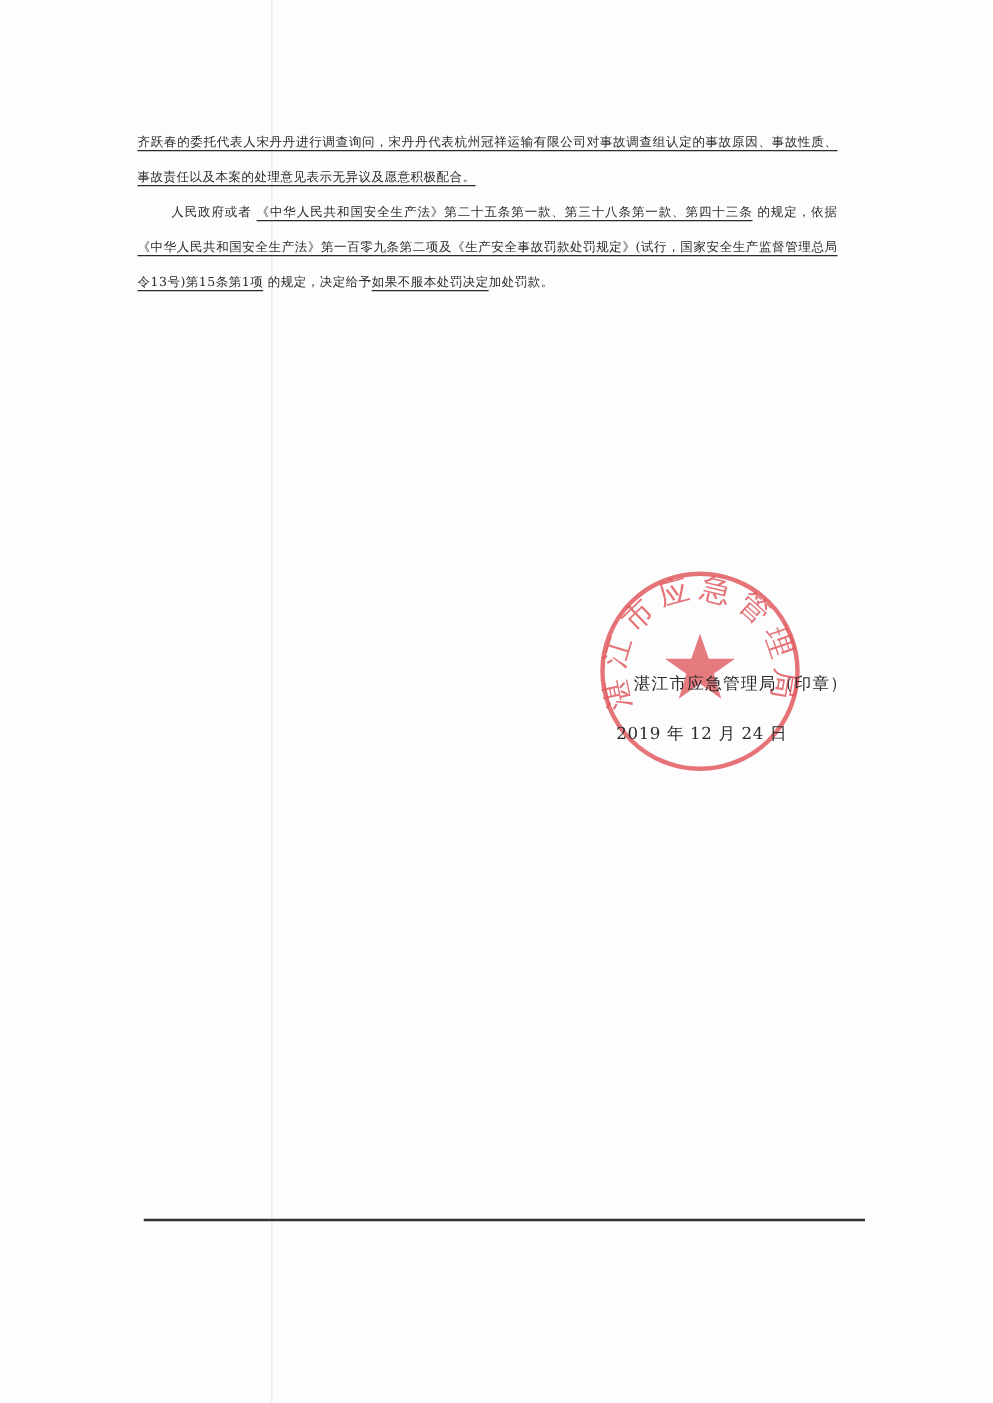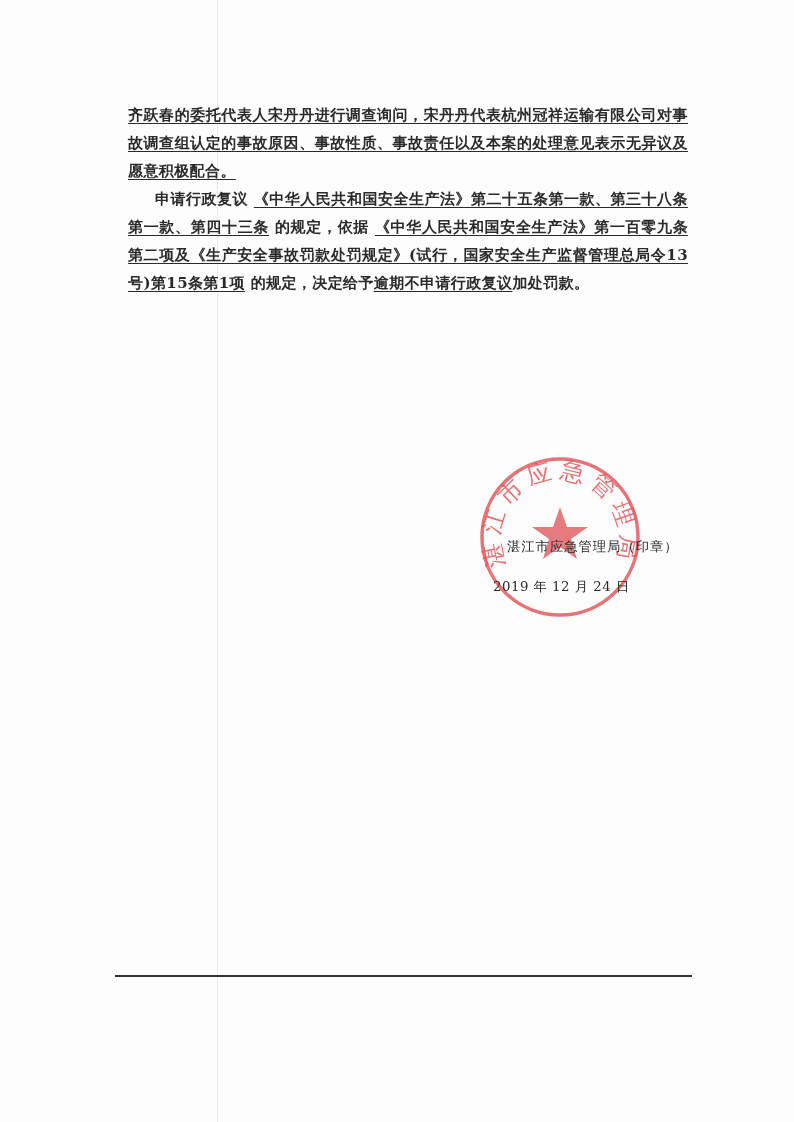--- a/index.html
+++ b/index.html
@@ -2,21 +2,21 @@
 <html><head>
 <meta charset="utf-8">
 <style>
   html, body { margin: 0; padding: 0; }
   body {
     width: 794px; height: 1122px; background: #fdfdfd; position: relative; overflow: hidden;
     font-family: "DejaVu Serif", "Liberation Serif", serif; color: #2a2a2a;
   }
   .page { position: absolute; left: 0; top: 0; width: 794px; height: 1122px; }
   .fold { position: absolute; left: 217px; top: 0; width: 1px; height: 1122px; background: #e8e8e8; }
-  .body-text { position: absolute; left: 128px; top: 101px; width: 560px; font-size: 15px; line-height: 28px; letter-spacing: 0.4px; font-weight: bold; }
+  .body-text { position: absolute; left: 110px; top: 101px; width: 560px; font-size: 10px; line-height: 28px; letter-spacing: 0.4px; }
   .p { margin: 0; text-align: justify; }
   .indent { text-indent: 27px; }
   .u { text-decoration: underline; text-underline-offset: 3px; text-decoration-thickness: 1px; }
   .blank { display: inline-block; border-bottom: 1px solid #333; height: 16px; vertical-align: baseline; }
   .stamp { position: absolute; left: 478px; top: 455px; width: 164px; height: 164px; }
   .sig { position: absolute; left: 480px; top: 538px; font-size: 13.3px; letter-spacing: 1px; margin-left: 27px; }
   .date { position: absolute; left: 493px; top: 578px; font-size: 13.3px; letter-spacing: 0.5px; text-align: center; }
   .rule { position: absolute; left: 115px; top: 975px; width: 577px; height: 2px; background: #333; }
   .footer { position: absolute; left: 115px; top: 991px; font-size: 13.3px; letter-spacing: 0.5px; }
 </style>
@@ -24,25 +24,25 @@
 <body>
 
 <div class="page">
   <div class="fold"></div>
 
   <div class="body-text">
     <p class="p u">
       <span>齐跃春的委托代表人宋丹丹进行调查询问，宋丹丹代表杭州冠祥运输有限公司对事故调查组</span><span>认定的事故原因、事故性质、事故责任以及本案的处理意见表示无异议及愿意积极配合。</span>
     </p>
     <p class="p indent">
-      <span>申请行政复议</span>
+      <span>人民政府或者</span>
       <span class="u">《中华人民共和国安全生产法》第二十五条第一款、第三十八条第一款、第四十三条</span>
       <span>的规定，依据</span>
       <span class="u">《中华人民共和国安全生产法》第一百零九条第二项及《生产安全事故罚款处罚规定》(试行，国家安全生产监督管理总局令13号)第15条第1项</span>
-      <span>的规定，决定给予</span><span class="u">逾期不申请行政复议</span><span>加处罚款。</span>
+      <span>的规定，决定给予</span><span class="u">如果不服本处罚决定</span><span>加处罚款。</span>
     </p>
   </div>
 
   <svg class="stamp" viewBox="0 0 164 164">
     <circle cx="82" cy="82" r="78" fill="none" stroke="#e05a5f" stroke-width="3.5" opacity="0.85"></circle>
     <polygon points="82,52 89,72 110,72 93,84 99,104 82,92 65,104 71,84 54,72 75,72" fill="#e05a5f" opacity="0.8"></polygon>
     <defs>
         <path id="arc" d="M 28,110 A 60,60 0 1,1 136,110"></path>
       </defs>
     <text font-size="24" fill="#e05a5f" opacity="0.85" font-family="DejaVu Serif, serif" letter-spacing="6">

